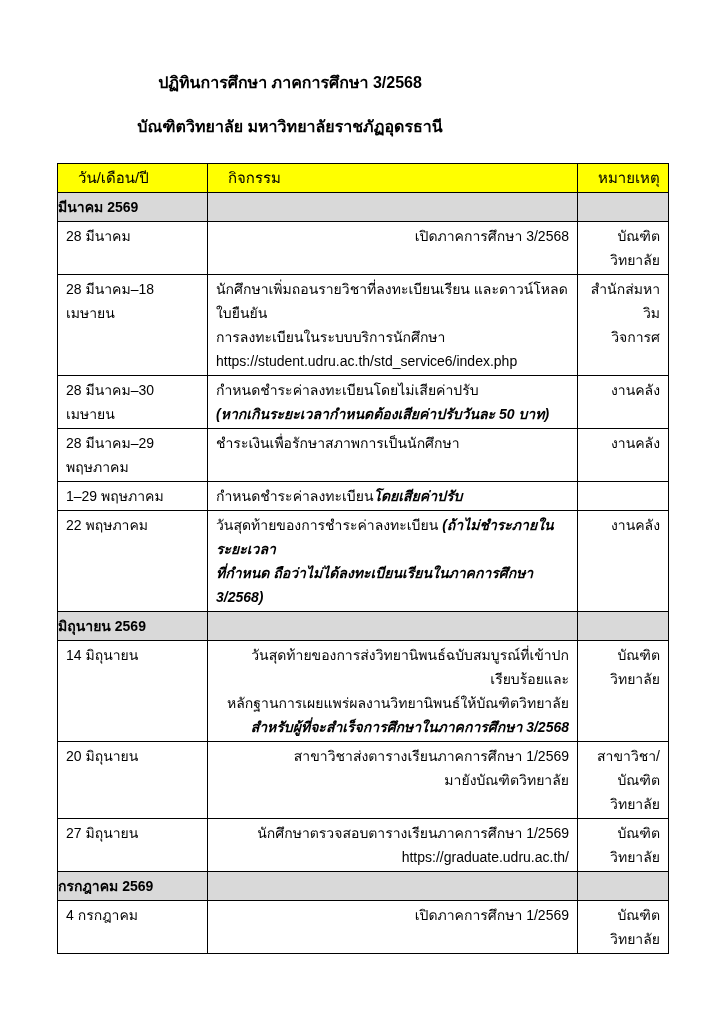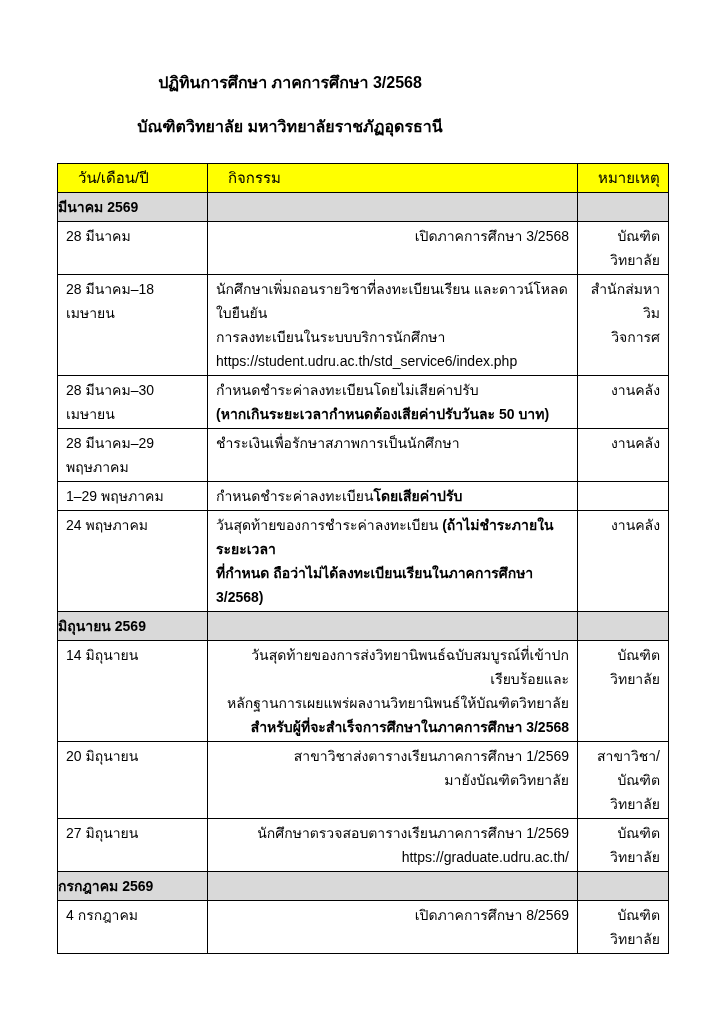--- a/index.html
+++ b/index.html
@@ -32,21 +32,21 @@
     font-size:14px;line-height:24px;vertical-align:top;
     padding:2px 8px;
   }
   tr.section td{background:var(--section-bg);font-weight:700;}
   td.col-date{text-align:left;}
   tr.section td.col-date{text-align:left;padding-left:0;}
   td.col-act.left{text-align:left;}
   td.col-act.center{text-align:right;}
   td.col-note{text-align:right;}
   .seg.b{font-weight:700;}
-  .seg.i{}
+  .seg.i{font-style:italic;}
 </style>
 </head>
 <body style="--header-bg: #FFFF00; --section-bg: #D9D9D9; --border: #000000; background: rgb(255, 255, 255); color: rgb(0, 0, 0);">
 
 <div class="doc-title line1">ปฏิทินการศึกษา ภาคการศึกษา 3/2568</div>
 <div class="doc-title line2">บัณฑิตวิทยาลัย มหาวิทยาลัยราชภัฏอุดรธานี</div>
 
 <table class="calendar">
   <colgroup>
       <col class="c1">
@@ -107,21 +107,21 @@
         </td>
       </tr>
       <tr class="entry">
         <td class="col-date">1–29 พฤษภาคม</td>
         <td class="col-act left">
           <div class="line"><span class="seg">กำหนดชำระค่าลงทะเบียน</span><span class="seg b i">โดยเสียค่าปรับ</span></div>
         </td>
         <td class="col-note"></td>
       </tr>
       <tr class="entry">
-        <td class="col-date">24 พฤษภาคม</td>
+        <td class="col-date">22 พฤษภาคม</td>
         <td class="col-act left">
           <div class="line"><span class="seg">วันสุดท้ายของการชำระค่าลงทะเบียน </span><span class="seg b i">(ถ้าไม่ชำระภายในระยะเวลา</span></div>
           <div class="line"><span class="seg b i">ที่กำหนด ถือว่าไม่ได้ลงทะเบียนเรียนในภาคการศึกษา 3/2568)</span></div>
         </td>
         <td class="col-note">
           <div class="line">งานคลัง</div>
         </td>
       </tr>
       <tr class="section">
         <td class="col-date">มิถุนายน 2569</td>
@@ -161,20 +161,20 @@
         </td>
       </tr>
       <tr class="section">
         <td class="col-date">กรกฎาคม 2569</td>
         <td class="col-act "></td>
         <td class="col-note"></td>
       </tr>
       <tr class="entry">
         <td class="col-date">4 กรกฎาคม</td>
         <td class="col-act center">
-          <div class="line"><span class="seg">เปิดภาคการศึกษา 8/2569</span></div>
+          <div class="line"><span class="seg">เปิดภาคการศึกษา 1/2569</span></div>
         </td>
         <td class="col-note">
           <div class="line">บัณฑิตวิทยาลัย</div>
         </td>
       </tr>
     </tbody>
 </table>
 
 </body></html>

